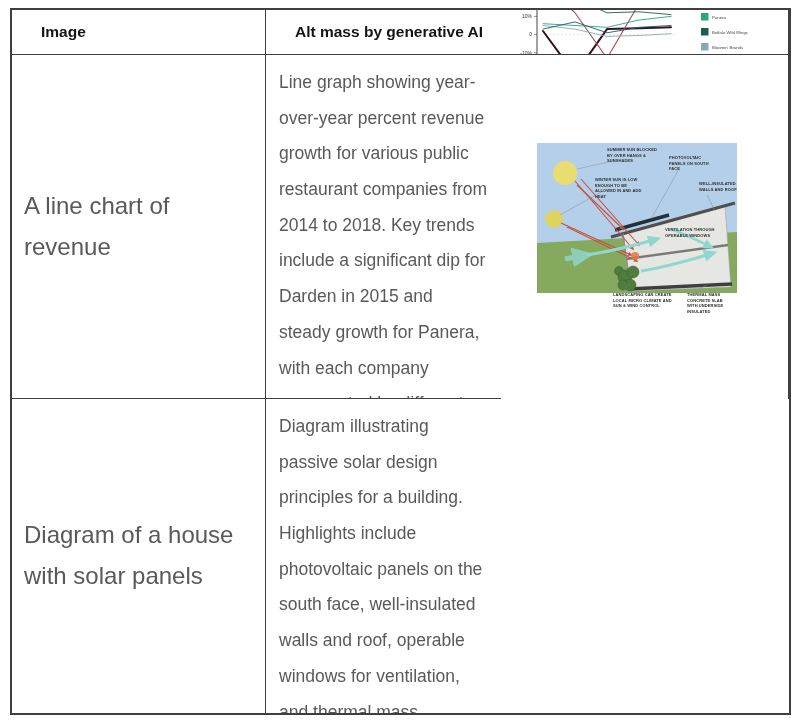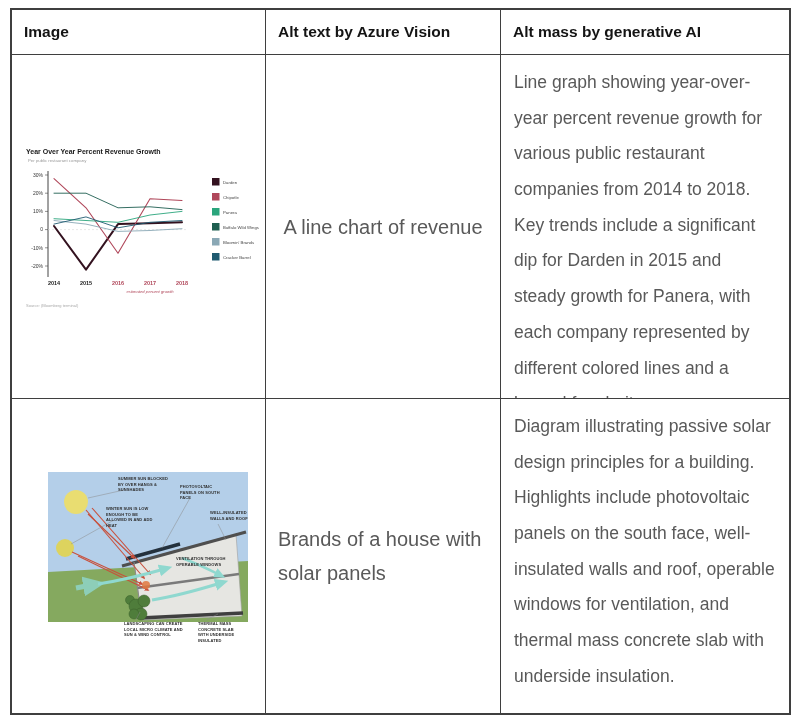--- a/index.html
+++ b/index.html
@@ -20,27 +20,27 @@
   .cell {
     border-right: 1px solid #3f3f3f;
     border-bottom: 1px solid #3f3f3f;
     background: #ffffff;
     overflow: hidden;
   }
   .cell.last-col { border-right: none; }
   .cell.last-row { border-bottom: none; }
   .th {
     display: flex; align-items: center;
-    padding-left: 12px;
+    padding-left: 29px;
     font-weight: bold; font-size: 15.5px; color: #141414;
   }
   .azure-cell {
     display: flex; align-items: center;
     padding: 0 12px;
-    font-size: 20px; color: #595959; line-height: 1.7; justify-content: center;
+    font-size: 24px; color: #595959; line-height: 1.7; justify-content: center;
   }
   .gen-cell {
     padding: 10px 13px 0 13px;
     font-size: 17.5px; color: #595959; line-height: 2.04;
   }
   .img-cell { display: flex; align-items: center; }
   .chart-wrap { width: 250px; height: 172px; margin-left: 2px; position: relative; }
   .diagram-wrap { width: 216px; height: 184px; margin-left: 28px; margin-top: 8px; position: relative; }
   .diagram-wrap svg, .chart-wrap svg { position:absolute; left:0; top:0; }
   .dlabel {
@@ -48,23 +48,20 @@
     font-weight: bold; color: #2e2e2e; letter-spacing: 0.1px;
   }
 </style>
 </head>
 <body>
 
 <div class="alt-table">
 
   <div class="cell th">
     <span>Image</span>
-  </div>
-  <div class="cell th">
-    <span>Alt text by Azure Vision</span>
   </div>
   <div class="cell th last-col">
     <span>Alt mass by generative AI</span>
   </div>
 
   <div class="cell img-cell">
     <div class="chart-wrap" id="chart-wrap">
         <svg width="250" height="172" viewBox="0 0 250 172">
           <text x="12" y="13" font-size="7" font-weight="bold" fill="#1a1a1a" font-family="Liberation Sans, sans-serif">Year Over Year Percent Revenue Growth</text>
           <text x="14" y="20.5" font-size="4.3" fill="#999" font-family="Liberation Sans, sans-serif">Per public restaurant company</text>
@@ -179,19 +176,19 @@
       <div class="dlabel" style="left:78px; top:8px; width:54px;">SUMMER SUN BLOCKED BY OVER HANGS &amp; SUNSHADES</div>
       <div class="dlabel" style="left:66px; top:38px; width:52px;">WINTER SUN IS LOW ENOUGH TO BE ALLOWED IN AND ADD HEAT</div>
       <div class="dlabel" style="left:140px; top:16px; width:50px;">PHOTOVOLTAIC PANELS ON SOUTH FACE</div>
       <div class="dlabel" style="left:170px; top:42px; width:44px;">WELL-INSULATED WALLS AND ROOF</div>
       <div class="dlabel" style="left:136px; top:88px; width:56px;">VENTILATION THROUGH OPERABLE WINDOWS</div>
       <div class="dlabel" style="left:84px; top:153px; width:64px;">LANDSCAPING CAN CREATE LOCAL MICRO CLIMATE AND SUN &amp; WIND CONTROL</div>
       <div class="dlabel" style="left:158px; top:153px; width:46px;">THERMAL MASS CONCRETE SLAB WITH UNDERSIDE INSULATED</div>
     </div>
   </div>
   <div class="cell azure-cell last-row">
-    <span>Brands of a house with solar panels</span>
+    <span>Diagram of a house with solar panels</span>
   </div>
   <div class="cell gen-cell last-col last-row">
     <span>Diagram illustrating passive solar design principles for a building. Highlights include photovoltaic panels on the south face, well-insulated walls and roof, operable windows for ventilation, and thermal mass concrete slab with underside insulation.</span>
   </div>
 
 </div>
 
 </body></html>

